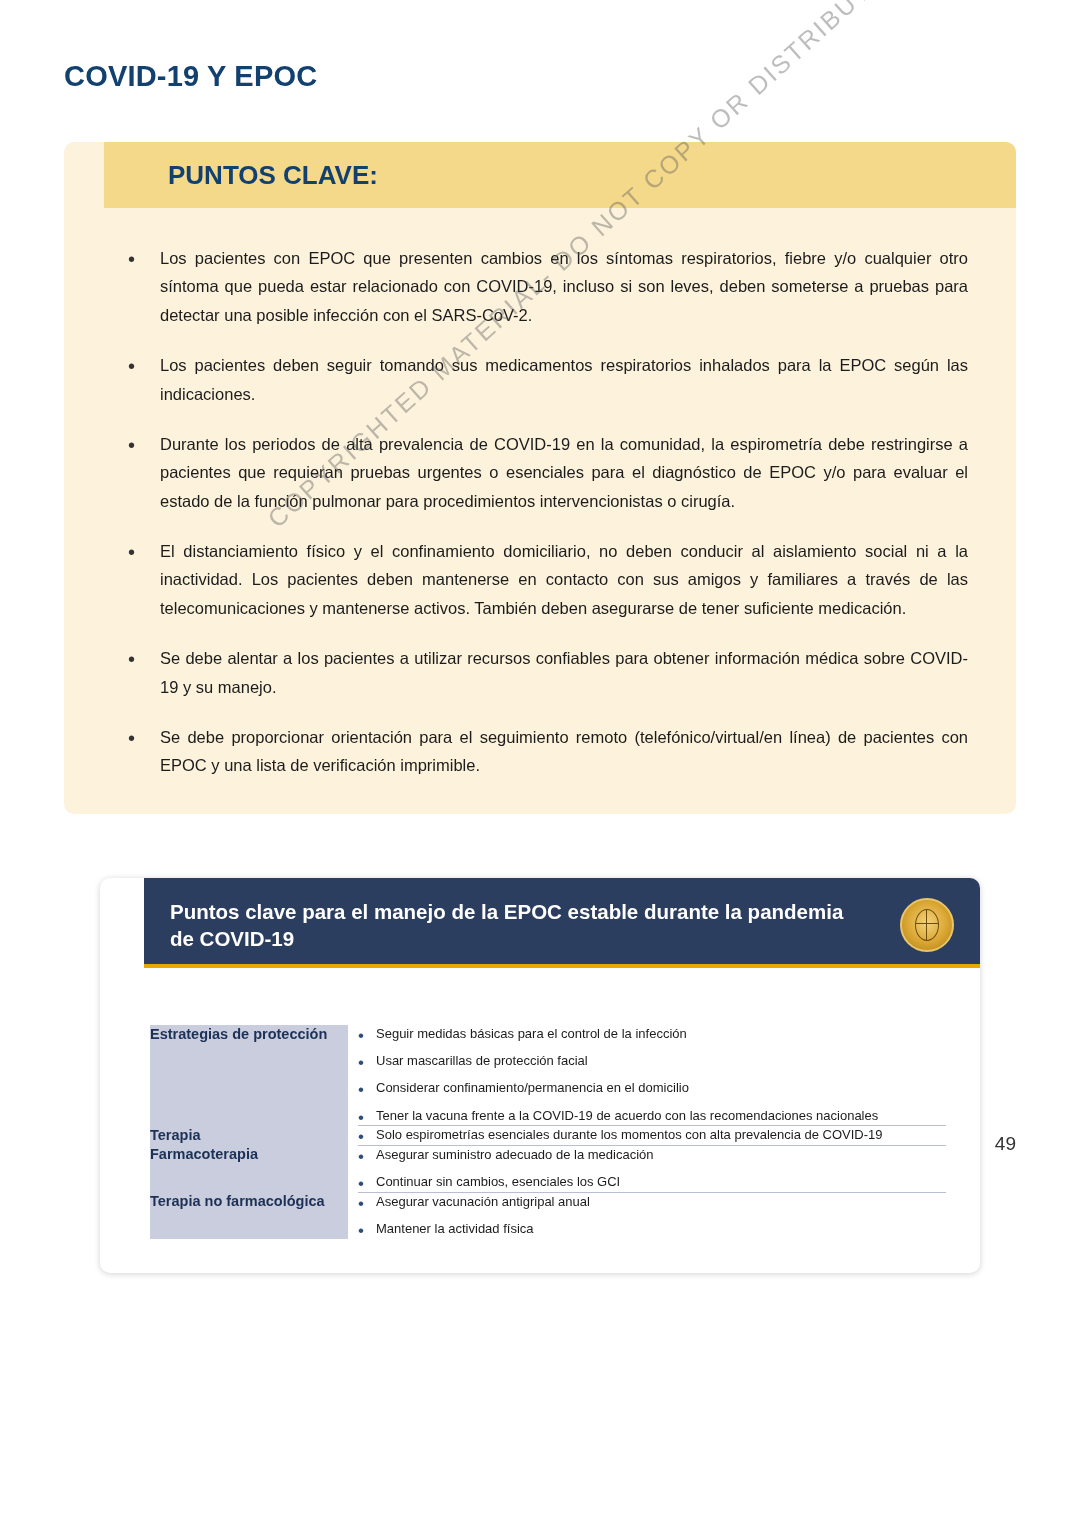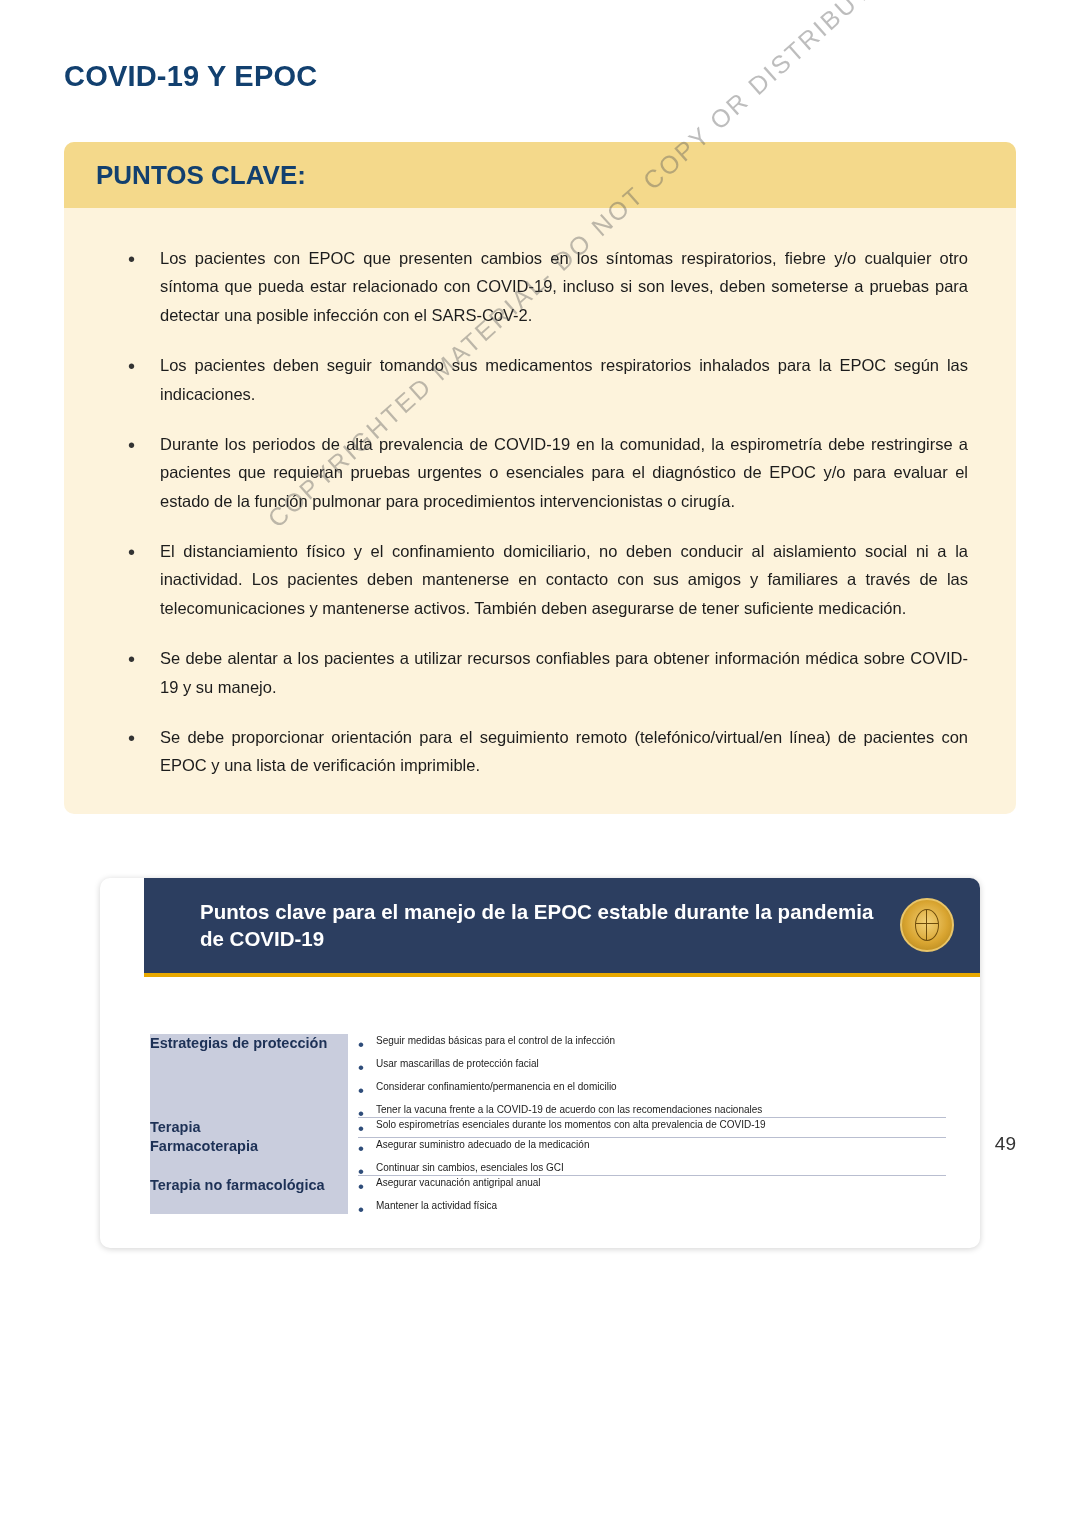--- a/index.html
+++ b/index.html
@@ -42,22 +42,23 @@
     width: 952px;
     background: #fdf3dc;
     border-radius: 10px;
     overflow: hidden;
   }
   .keypoints-header {
     background: #f4d98b;
     height: 66px;
     display: flex;
     align-items: center;
-    padding-left: 32px;
+    padding-left: 64px;
     box-sizing: border-box;
+    margin-left: 40px;
   }
   .keypoints-header-text {
     font-size: 26px;
     font-weight: bold;
     color: #12406f;
   }
   .keypoints-body {
     padding: 22px 48px 30px 48px;
     margin-top: 14px;
   }
@@ -93,24 +94,24 @@
     left: 100px;
     top: 878px;
     width: 880px;
     background: #ffffff;
     border-radius: 10px;
     box-shadow: 0 1px 6px rgba(0,0,0,0.18);
     overflow: hidden;
   }
   .figure-header {
     background: #2c3e60;
-    padding: 20px 26px 20px 26px;
+    padding: 20px 26px 11px 26px;
     display: flex;
     align-items: flex-start;
-    justify-content: flex-end;
+    justify-content: space-between;
     border-bottom: 4px solid #e8a800;
     margin-left: 44px;
   }
   .figure-header-title {
     color: #ffffff;
     font-size: 20.5px;
     font-weight: bold;
     line-height: 1.33;
     max-width: 700px;
   }
@@ -177,21 +178,21 @@
   }
   ul.fig-list {
     list-style: none;
     margin: 0;
     padding: 0;
   }
   ul.fig-list li {
     position: relative;
     padding-left: 18px;
     margin-bottom: 9px;
-    font-size: 10px;
+    font-size: 13px;
     line-height: 1.42;
     color: #1c1c1c;
   }
   ul.fig-list li:last-child {
     margin-bottom: 0;
   }
   ul.fig-list li::before {
     content: "\2022";
     position: absolute;
     left: 0;

